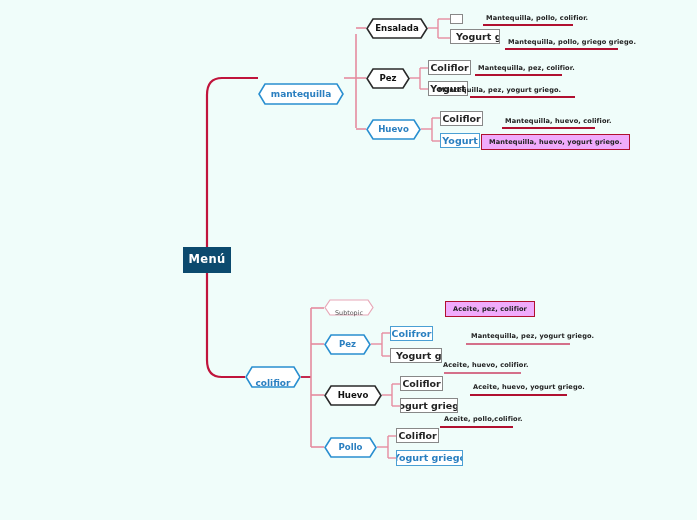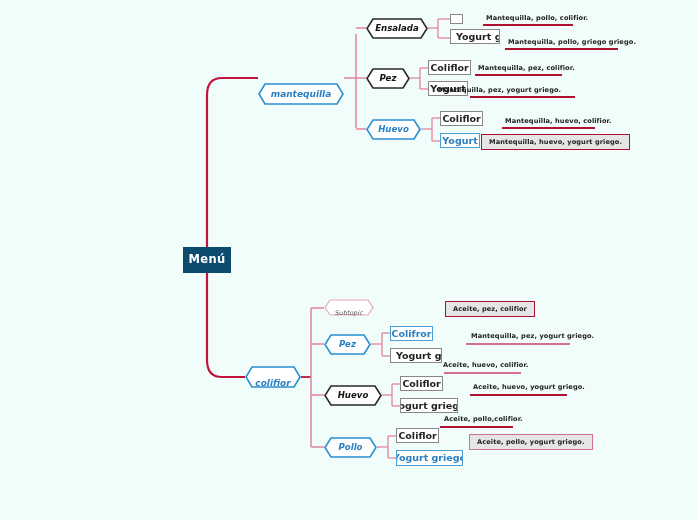--- a/index.html
+++ b/index.html
@@ -26,21 +26,21 @@
   .root{
     background:#0c4a6e;
     color:#ffffff;
     font-weight:bold;
     font-size:11.5px;
     letter-spacing:.3px;
     border:none;
   }
 
   
-  .hex{background:transparent;font-style:italic;}
+  .hex{background:transparent;}
   .hex svg{position:absolute;left:0;top:0;}
   .hex .t{position:relative;z-index:2;}
 
   
   .box{
     background:#ffffff;
     border:1.6px solid #777;
     color:#222;
     font-weight:bold;
     font-size:9.5px;
@@ -55,21 +55,21 @@
   .anno{
     position:absolute;
     font-size:6.6px;
     font-weight:bold;
     color:#222;
     white-space:nowrap;
     letter-spacing:.1px;
   }
   .anno.boxed{
     border:1.6px solid #b01030;
-    background:#e5e5e5;
+    background:#f0abfc;
     padding:3px 7px;
   }
   .anno.boxed.pink{border-color:#d4708a;}
   .underline{
     position:absolute;
     height:1.6px;
     background:#b01030;
   }
   .underline.pink{background:#d4708a;}
 </style>
@@ -266,15 +266,14 @@
 
   <div class="anno" style="left:443px;top:361px;">Aceite, huevo, colifior.</div>
   <div class="underline pink" style="left:444px;top:372px;width:77px;"></div>
 
   <div class="anno" style="left:473px;top:383px;">Aceite, huevo, yogurt griego.</div>
   <div class="underline" style="left:470px;top:394px;width:97px;"></div>
 
   <div class="anno" style="left:444px;top:415px;">Aceite, pollo,colifior.</div>
   <div class="underline" style="left:440px;top:426px;width:73px;"></div>
 
-  <div class="anno boxed pink" style="left:469px;top:434px;">Aceite, pollo, yogurt griego.</div>
 
 </div>
 
 </body></html>

